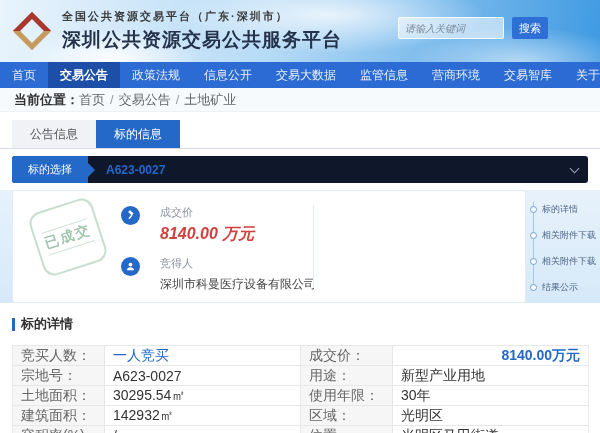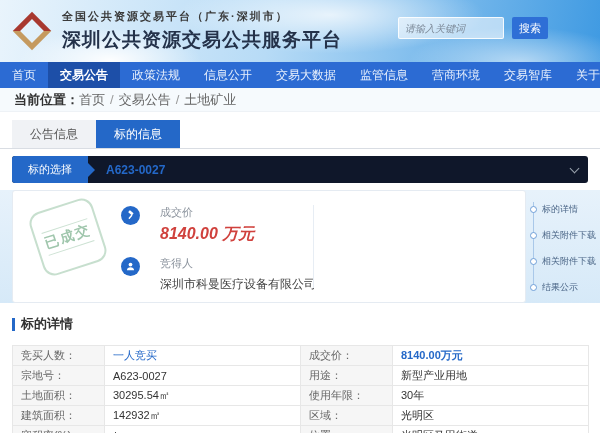--- a/index.html
+++ b/index.html
@@ -92,26 +92,26 @@
   .tl-dot { width:7px; height:7px; border:1.5px solid #6f9fd8; background:#fff;
     border-radius:50%; margin-left:2px; flex:none; z-index:1; }
   .tl-label { margin-left:5px; font-size:9px; color:#4a6586; white-space:nowrap; }
 
   
   .details { padding:12px 12px 0 12px; background:#fff; }
   .section-title { display:flex; align-items:center; margin-bottom:12px; }
   .section-bar { width:3px; height:13px; background:#2468c8; margin-right:6px; }
   .section-text { font-size:13px; font-weight:bold; color:#333; }
   table.dt { width:576px; border-collapse:collapse; table-layout:fixed; }
-  .dt td { border:1px solid #e7e7e7; height:20px; font-size:11px; padding:0 8px;
+  .dt td { border:1px solid #e7e7e7; height:20px; font-size:14px; padding:0 8px;
     color:#333; overflow:hidden; white-space:nowrap; }
   .dt td.lbl { background:#f6f6f6; color:#666; width:92px; }
   .dt td.val { background:#fff; width:196px; }
   .dt td.blue { color:#2468c8;margin-left:24px; }
-  .dt td.bold { font-weight:bold; }
+  .dt td.bold { font-weight:bold;text-align:right; }
 </style>
 </head>
 <body>
 
 <div class="header">
   <svg class="logo" viewBox="0 0 48 48">
     <path d="M24 3 L45 24 L37 24 L24 11 L11 24 L3 24 Z" fill="#a8382f"></path>
     <path d="M24 45 L3 24 L11 24 L24 37 L37 24 L45 24 Z" fill="#c59a5f"></path>
   </svg>
   <div class="titles">

